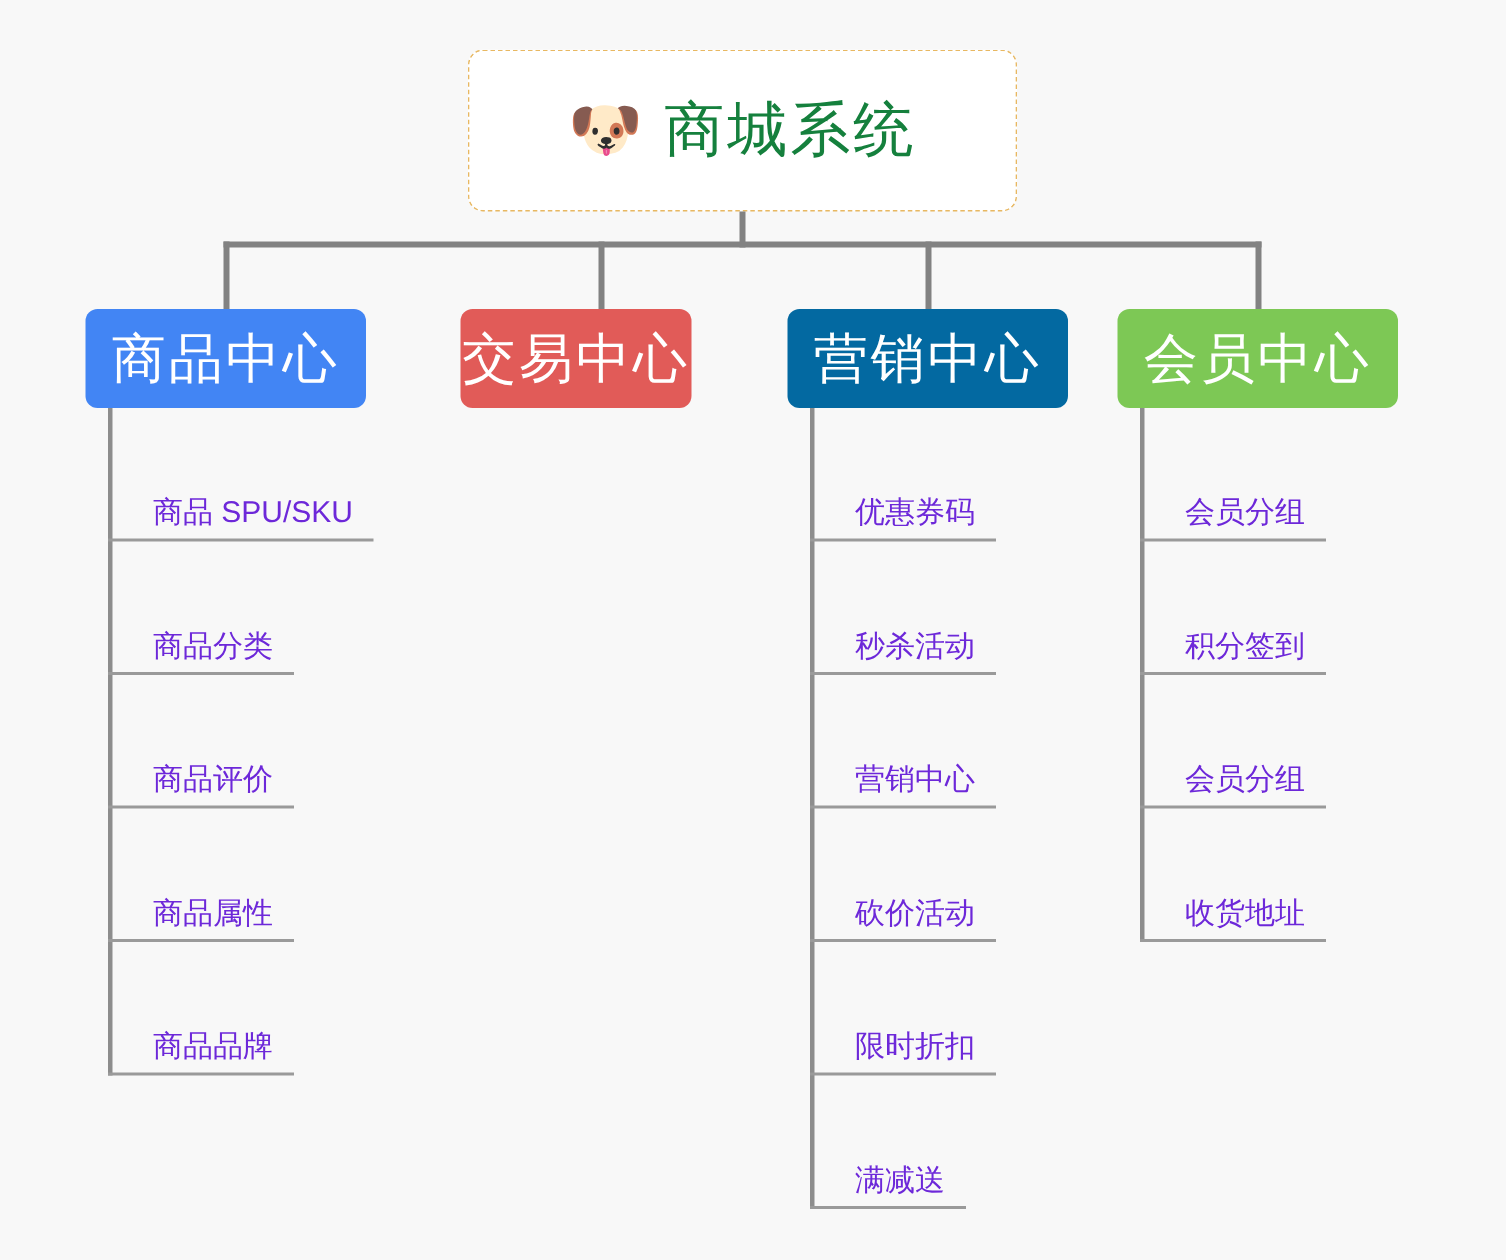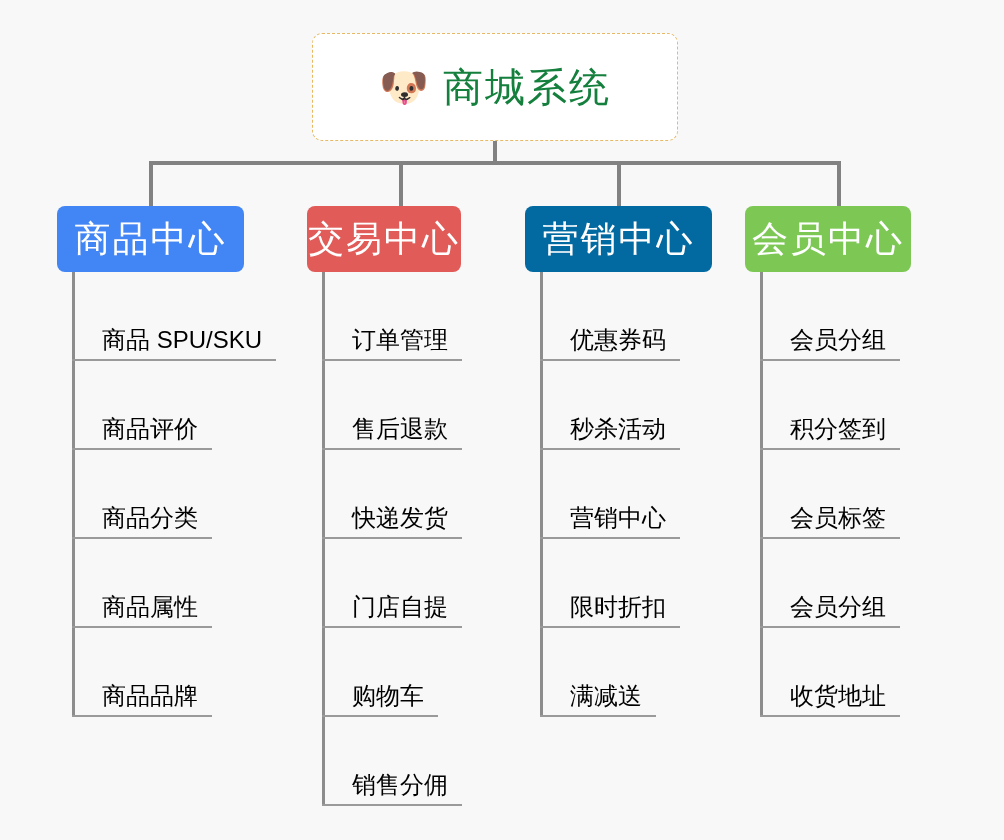--- a/index.html
+++ b/index.html
@@ -92,41 +92,41 @@
     align-items: center;
     justify-content: center;
     color: #ffffff;
     font-size: 36px;
     letter-spacing: 2px;
     box-sizing: border-box;
   }
   .col-0 .cat-box { width: 187px; }
   .col-1 .cat-box { width: 154px; }
   .col-2 .cat-box { width: 187px; }
-  .col-3 .cat-box { width: 166px; }
+  .col-3 .cat-box { width: 187px; }
 
   
   .leaf-list {
     position: relative;
     margin-left: 15px;
     padding-left: 0;
     border-left: 3px solid #8d8d8d;
     margin-top: 0;
   }
   .leaf-item {
     position: relative;
     height: 89px;
     box-sizing: border-box;
     display: flex;
     align-items: flex-end;
   }
   .leaf-label {
     display: inline-block;
-    font-size: 24px;
-    color: #000000;
+    font-size: 20px;
+    color: #6d28d9;
     white-space: nowrap;
     padding: 0 14px 6px 30px;
     border-bottom: 2px solid #9a9a9a;
     margin-left: -3px;
     line-height: 1.1;
   }
 </style>
 </head>
 <body>
 
@@ -146,98 +146,78 @@
 
   <div class="column col-0">
     <div class="cat-box" style="background: rgb(66, 133, 244);">
       <span>商品中心</span>
     </div>
     <div class="leaf-list">
       <div class="leaf-item">
           <span class="leaf-label">商品 SPU/SKU</span>
         </div>
       <div class="leaf-item">
+          <span class="leaf-label">商品分类</span>
+        </div>
+      <div class="leaf-item">
           <span class="leaf-label">商品评价</span>
-        </div>
-      <div class="leaf-item">
-          <span class="leaf-label">商品分类</span>
         </div>
       <div class="leaf-item">
           <span class="leaf-label">商品属性</span>
         </div>
       <div class="leaf-item">
           <span class="leaf-label">商品品牌</span>
         </div>
     </div>
   </div>
 
   <div class="column col-1">
     <div class="cat-box" style="background: rgb(225, 91, 88);">
       <span>交易中心</span>
     </div>
-    <div class="leaf-list">
-      <div class="leaf-item">
-          <span class="leaf-label">订单管理</span>
-        </div>
-      <div class="leaf-item">
-          <span class="leaf-label">售后退款</span>
-        </div>
-      <div class="leaf-item">
-          <span class="leaf-label">快递发货</span>
-        </div>
-      <div class="leaf-item">
-          <span class="leaf-label">门店自提</span>
-        </div>
-      <div class="leaf-item">
-          <span class="leaf-label">购物车</span>
-        </div>
-      <div class="leaf-item">
-          <span class="leaf-label">销售分佣</span>
-        </div>
-    </div>
   </div>
 
   <div class="column col-2">
     <div class="cat-box" style="background: #0369a1;">
       <span>营销中心</span>
     </div>
     <div class="leaf-list">
       <div class="leaf-item">
           <span class="leaf-label">优惠券码</span>
         </div>
       <div class="leaf-item">
           <span class="leaf-label">秒杀活动</span>
         </div>
       <div class="leaf-item">
           <span class="leaf-label">营销中心</span>
         </div>
       <div class="leaf-item">
+          <span class="leaf-label">砍价活动</span>
+        </div>
+      <div class="leaf-item">
           <span class="leaf-label">限时折扣</span>
         </div>
       <div class="leaf-item">
           <span class="leaf-label">满减送</span>
         </div>
     </div>
   </div>
 
   <div class="column col-3">
     <div class="cat-box" style="background: rgb(125, 200, 85);">
       <span>会员中心</span>
     </div>
     <div class="leaf-list">
       <div class="leaf-item">
           <span class="leaf-label">会员分组</span>
         </div>
       <div class="leaf-item">
           <span class="leaf-label">积分签到</span>
         </div>
       <div class="leaf-item">
-          <span class="leaf-label">会员标签</span>
-        </div>
-      <div class="leaf-item">
           <span class="leaf-label">会员分组</span>
         </div>
       <div class="leaf-item">
           <span class="leaf-label">收货地址</span>
         </div>
     </div>
   </div>
 
 </div>
 

